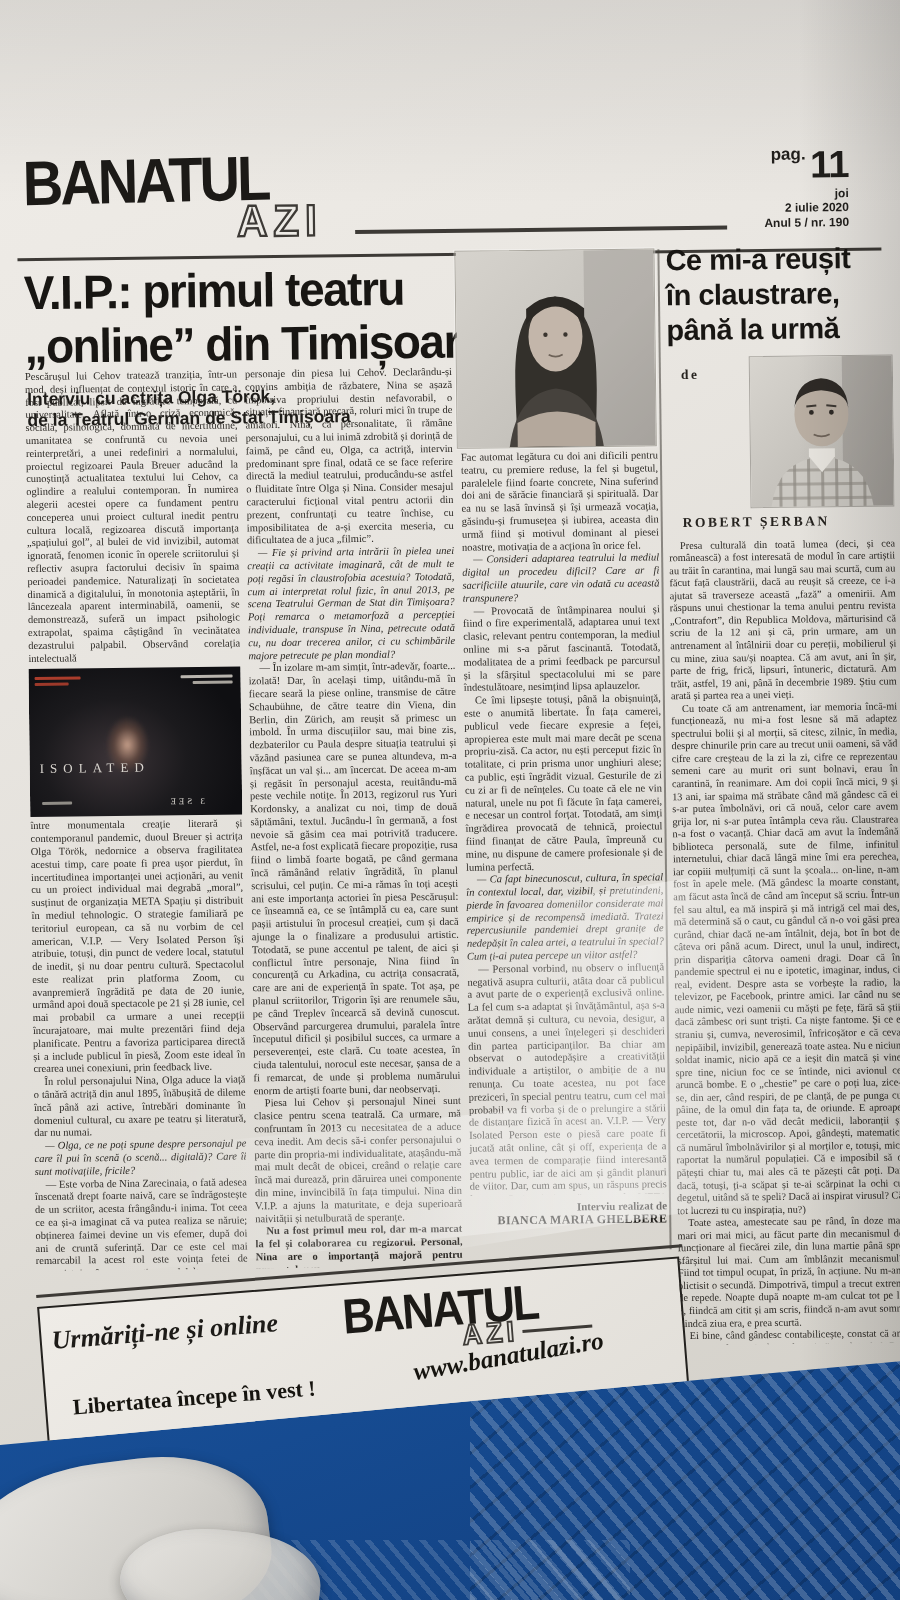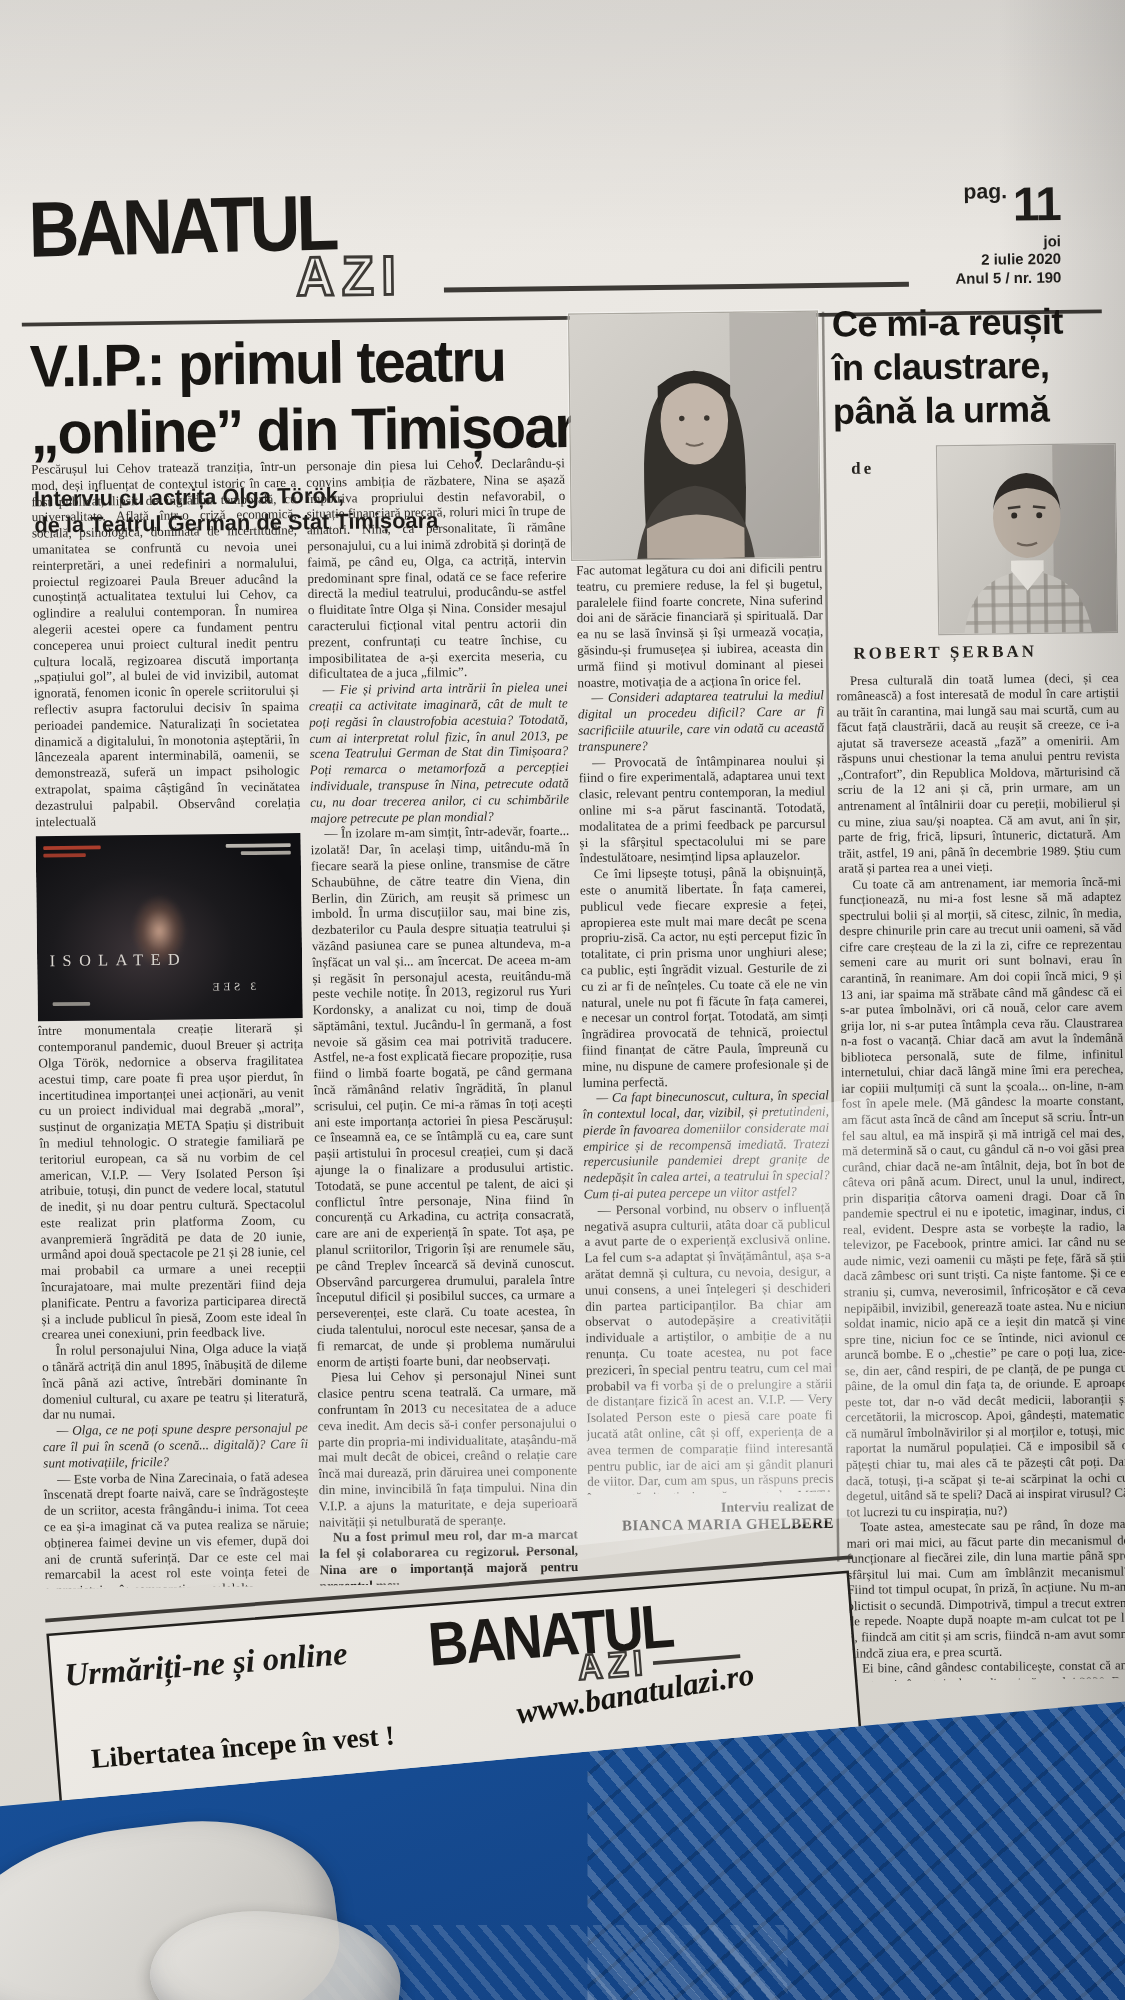--- a/index.html
+++ b/index.html
@@ -70,21 +70,21 @@
   #author-photo{float:right;width:142px;height:150px;margin:2px 0 4px 6px;border:1px solid #a9a6a0;}
   
   .photoframe{border:1px solid #aaa79f;box-shadow:0 0 0 1px rgba(255,255,255,.35);}
   
   #vip{position:relative;width:100%;height:148px;margin:4px 0 3px 0;
     background:radial-gradient(62% 75% at 40% 62%, #3c3438 0%, #1b1a1d 55%, #0f0f12 100%);overflow:hidden;}
   #vip .face{position:absolute;left:36%;top:32%;width:44px;height:58px;border-radius:50%;
     background:radial-gradient(closest-side,#c49d88 0%, rgba(120,85,70,.55) 60%, rgba(0,0,0,0) 100%);filter:blur(1.5px);}
   #vip .bar{position:absolute;height:3px;border-radius:1px;}
   #vip .iso{position:absolute;left:10px;bottom:40px;color:#d9d5cf;font-size:13px;letter-spacing:6px;font-family:"Liberation Serif",serif;}
-  #vip .glyphs{position:absolute;right:34px;bottom:20px;color:#cfccc6;font-size:9px;letter-spacing:3px;}
+  #vip .glyphs{position:absolute;right:34px;bottom:8px;color:#cfccc6;font-size:9px;letter-spacing:3px;}
   
   #signoff{text-align:right;font-weight:700;color:#211f1c;}
   #signoff .s1{font-size:11px;}
   #signoff .s2{font-size:12px;letter-spacing:.4px;}
   
   #banner{transform:rotate(-3.8deg);transform-origin:left top;}
   #banner .toprule{width:648px;height:2.5px;background:#3d3a36;}
   #banner-box{position:relative;margin-top:9px;width:640px;height:132px;border:2.5px solid #23211e;background:linear-gradient(150deg,#efece7,#e2dfd9);}
   #banner-follow{position:absolute;left:10px;top:18px;font-style:italic;font-weight:700;font-size:26px;white-space:nowrap;color:#1d1b18;}
   #banner-logo{position:absolute;left:302px;top:4px;}

